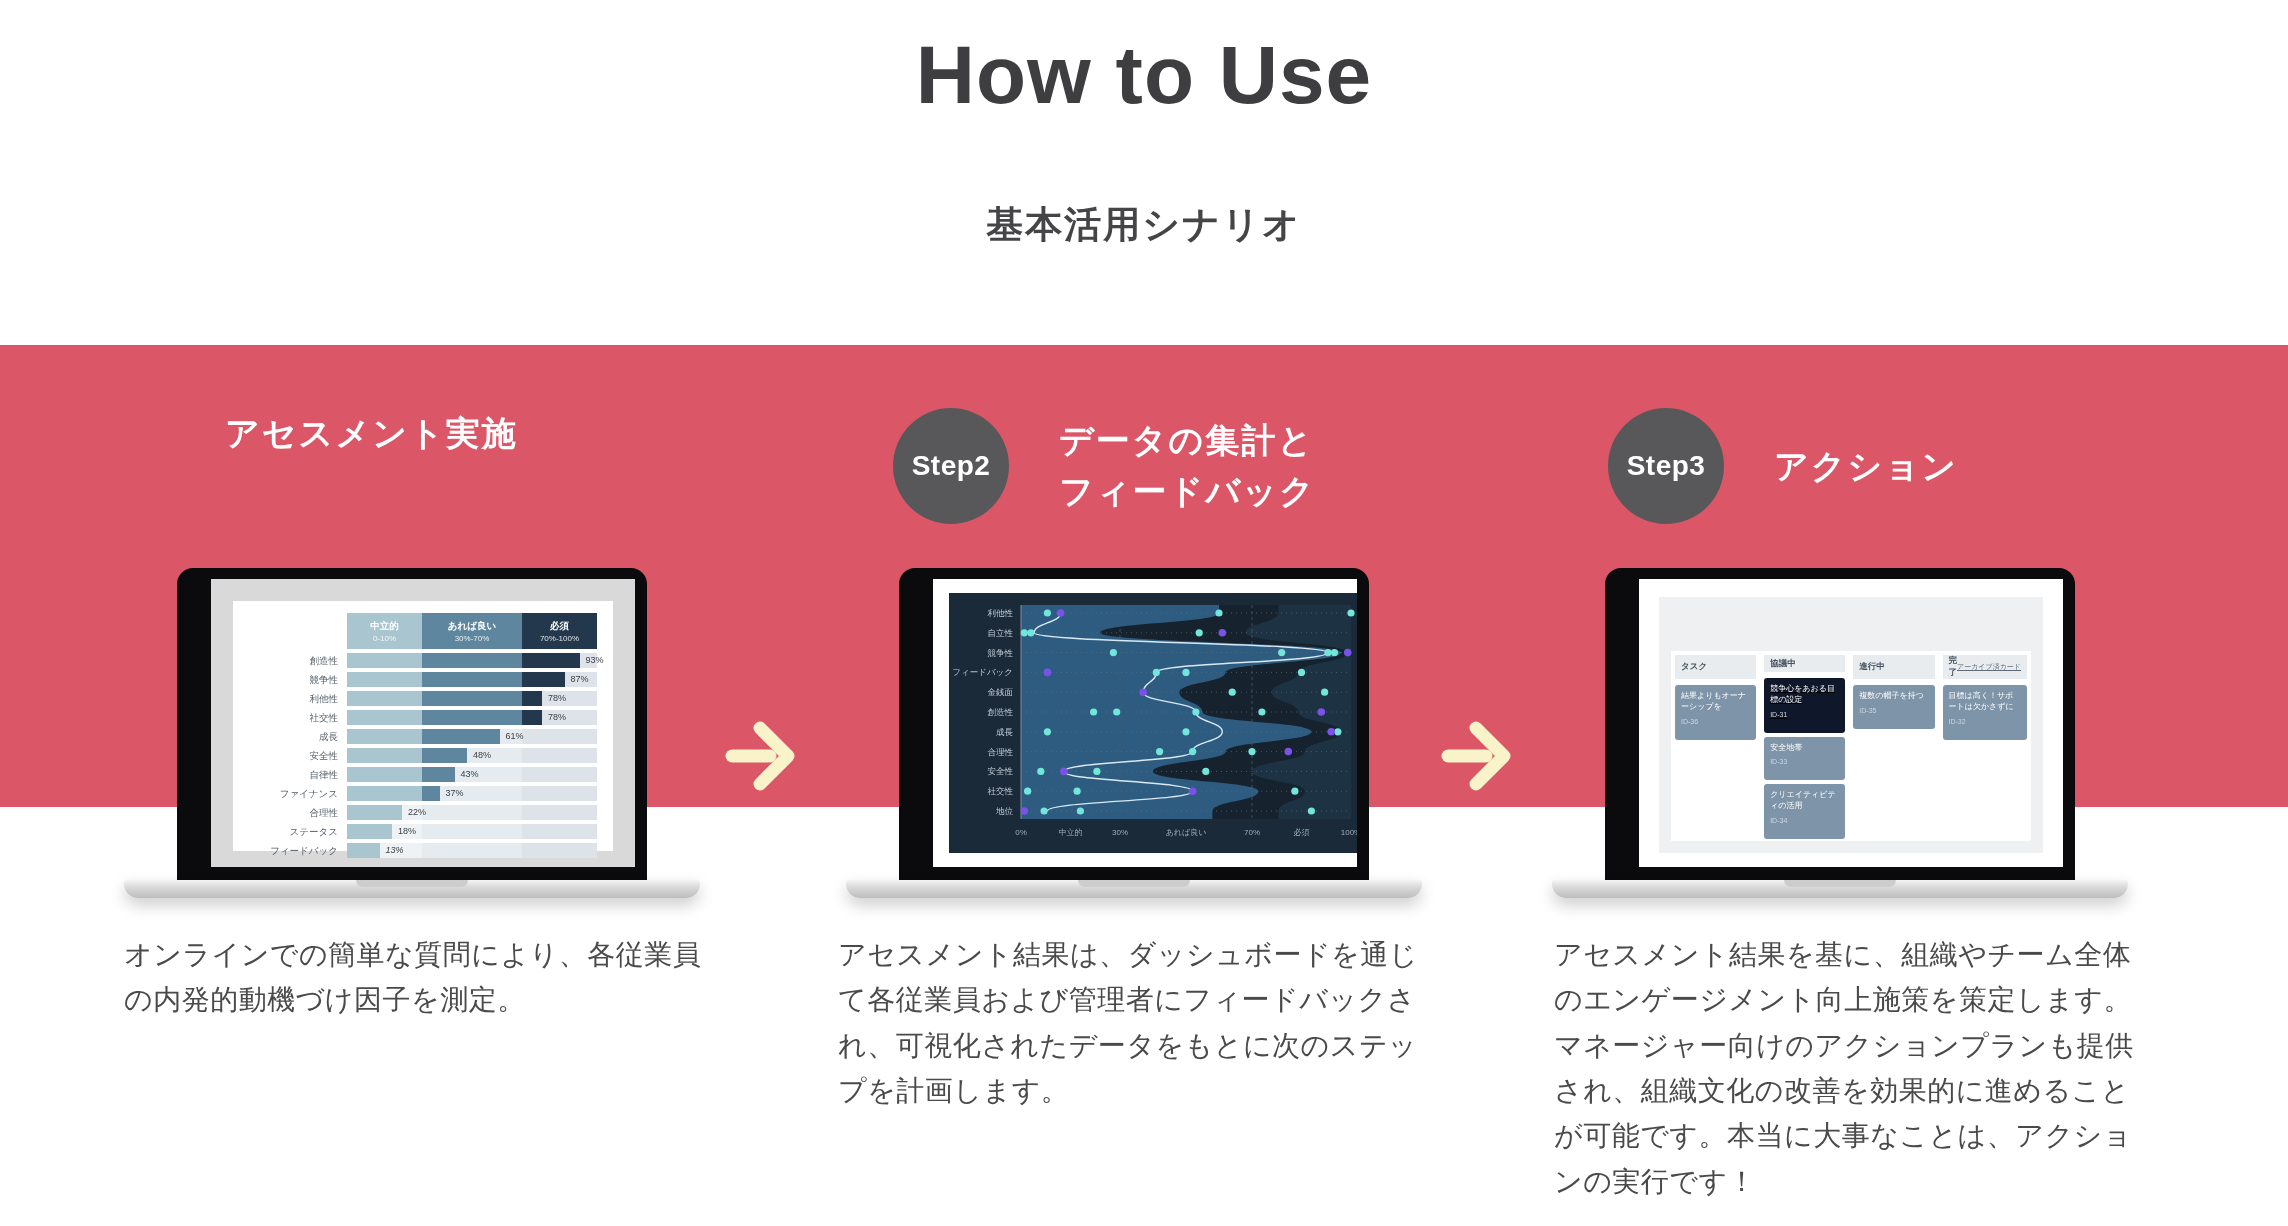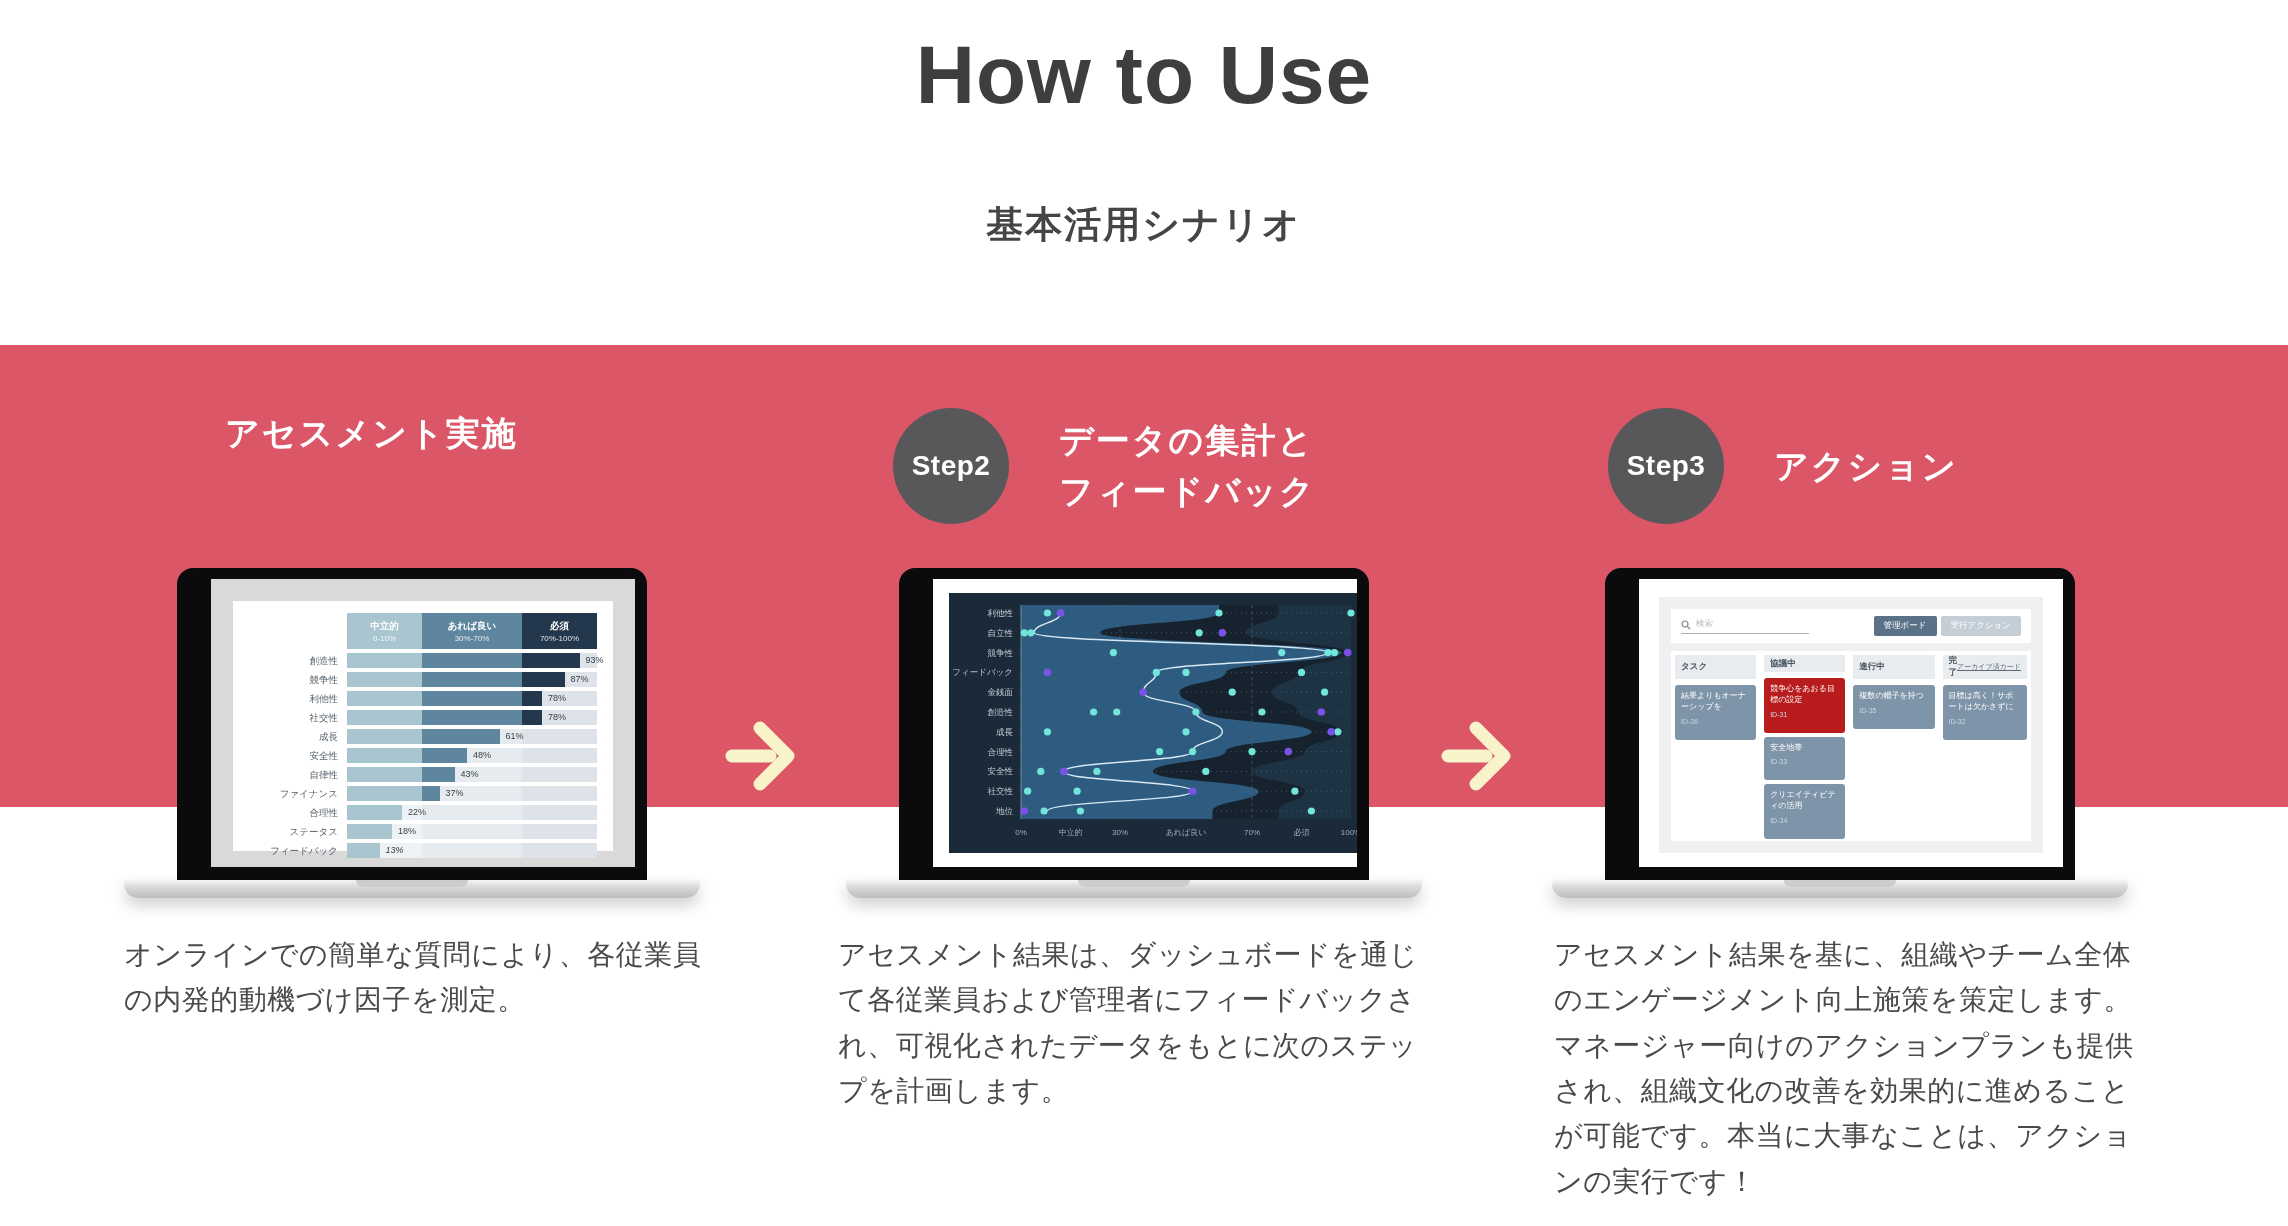--- a/index.html
+++ b/index.html
@@ -68,21 +68,21 @@
   .kb-search-text{font-size:8.5px;color:#b4bcc3;}
   .kb-buttons{margin-left:auto;display:flex;gap:4px;}
   .kb-btn{font-size:8.5px;padding:4px 10px;border-radius:2px;color:#ffffff;white-space:nowrap;}
   .kb-btn.dark{background:#5a7288;}
   .kb-btn.light{background:#c3ced7;}
   .kb-cols{position:absolute;left:12px;right:12px;top:54px;bottom:12px;display:flex;}
   .kb-col{flex:1;background:#ffffff;display:flex;flex-direction:column;}
   .kb-col-head{margin:4px;height:24px;background:#e9ecef;display:flex;align-items:center;padding:0 6px;font-size:8.5px;color:#46535f;font-weight:700;}
   .kb-link{margin-left:auto;font-size:7px;color:#5f6b77;text-decoration:underline;font-weight:400;white-space:nowrap;}
   .kb-card{margin:2px 4px;padding:6px 6px 15px;border-radius:3px;background:#7e94a9;}
-  .kb-card.accent{background:#b91c1c;}
+  .kb-card.accent{background:#0f172a;text-decoration:underline;}
   .kb-card-text{font-size:8px;color:#ffffff;line-height:1.35;}
   .kb-card-id{font-size:7px;color:#ccd7e1;margin-top:5px;}
 
   
   .flow-arrow{position:absolute;top:714px;width:84px;height:84px;}
 
   
   .step-desc{
     position:absolute;top:932px;width:596px;font-size:28px;line-height:1.62;
     color:#4a4a4b;letter-spacing:.5px;text-align:left;
@@ -316,33 +316,20 @@
     </div>
   </div>
   <div class="base" style="left:846px"></div>
 </div>
 
 <div>
   <div class="laptop" style="left:1605px">
     <div class="bezel">
       <div class="screen-inner scr-white">
         <div class="kb-panel">
-          <div class="kb-topbar">
-            <div class="kb-search">
-              <svg width="10" height="10" viewBox="0 0 10 10">
-                <circle cx="4" cy="4" r="3" fill="none" stroke="#7c858d" stroke-width="1.2"></circle>
-                <line x1="6.3" y1="6.3" x2="9" y2="9" stroke="#7c858d" stroke-width="1.2"></line>
-              </svg>
-              <span class="kb-search-text">検索</span>
-            </div>
-            <div class="kb-buttons">
-              <div class="kb-btn dark">管理ボード</div>
-              <div class="kb-btn light">実行アクション</div>
-            </div>
-          </div>
           <div class="kb-cols">
               <div class="kb-col">
                 <div class="kb-col-head">
                   <div class="">タスク</div>
                 </div>
                 <div class="kb-card">
                   <div class="kb-card-text">結果よりもオーナーシップを</div>
                   <div class="kb-card-id">ID-36</div>
                 </div>
               </div>

